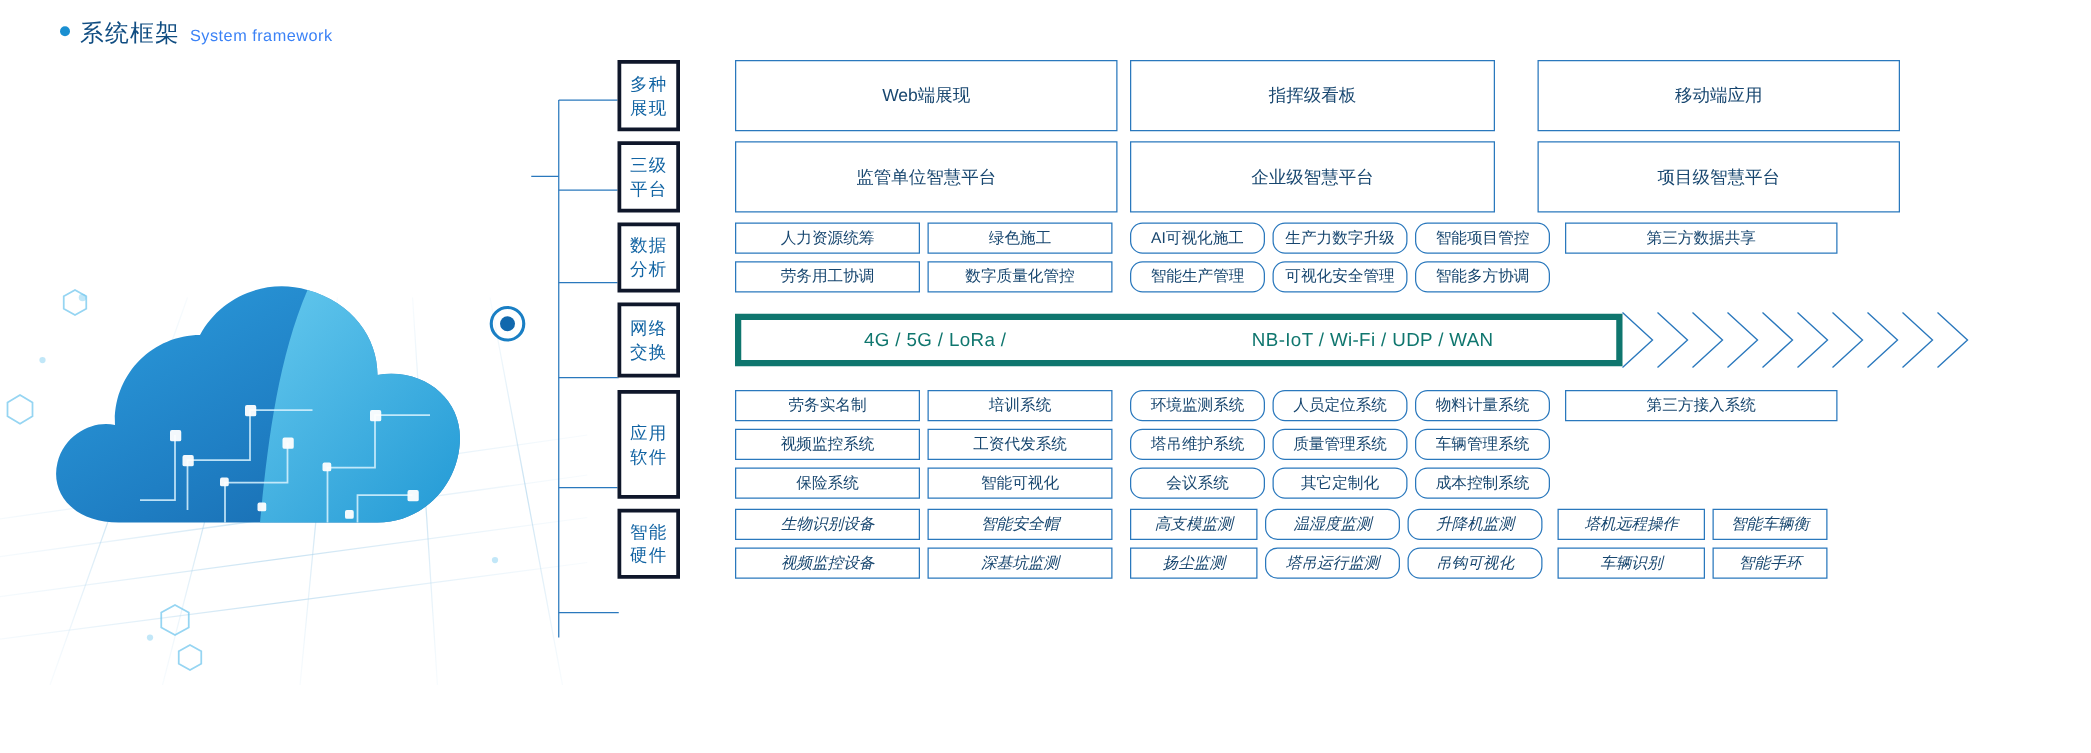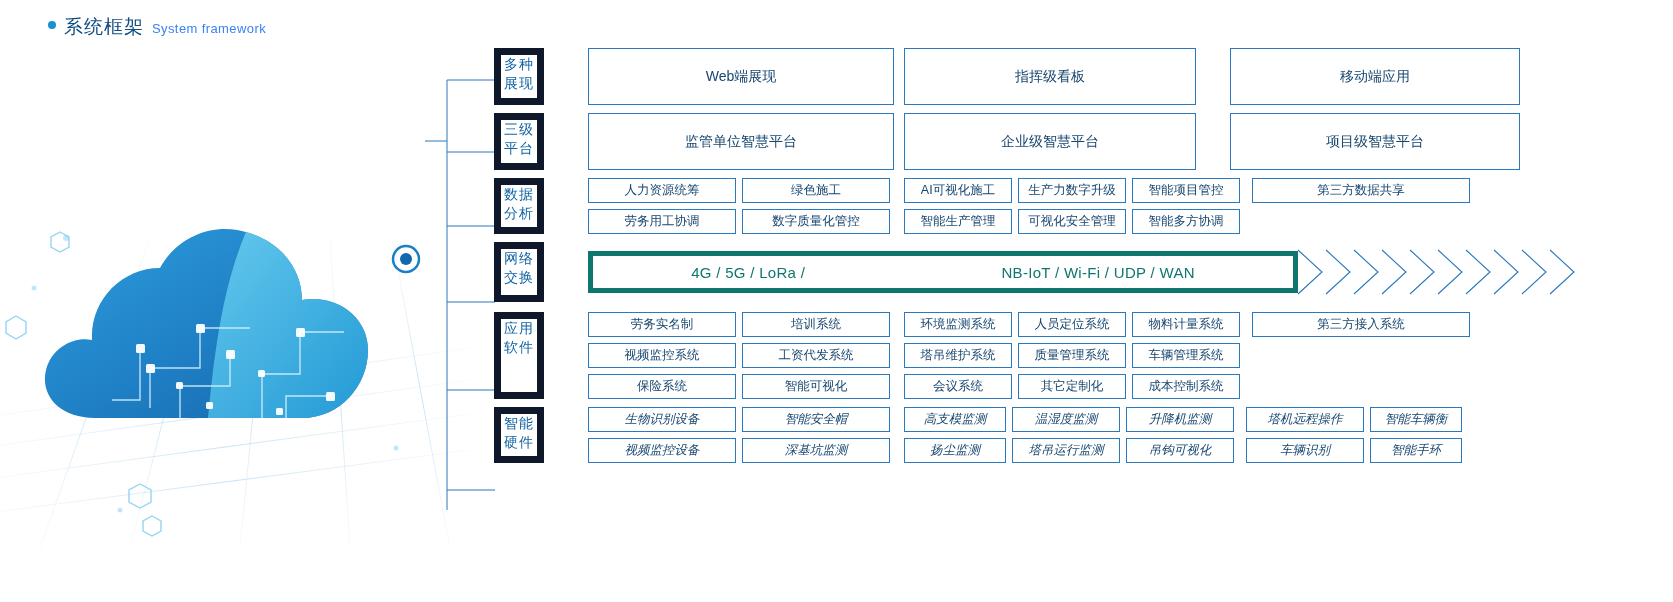--- a/index.html
+++ b/index.html
@@ -74,24 +74,25 @@
   }
 
   .row {
     display: flex;
     align-items: stretch;
     margin-bottom: 8px;
   }
   .row-label {
     width: 50px;
     min-width: 50px;
-    border: 7px solid #0f172a;
+    border: 3px solid #0f172a;
     display: flex;
     flex-direction: column;
     align-items: center;
+    justify-content: center;
     font-size: 14px;
     line-height: 19px;
     color: #1264a3;
     letter-spacing: 1px;
     box-sizing: border-box;
     background: #fff;
   }
   .row-body {
     flex: 1;
     margin-left: 4px;
@@ -124,21 +125,21 @@
   .row-wide .box { height: 57px; font-size: 14px; }
   .w-a { width: 306px; }
   .w-b { width: 292px; }
   .w-c { width: 290px; margin-left: 24px; }
   .wide-gap { gap: 10px; }
 
   
   .r3-col { display: flex; flex-direction: column; gap: 6px; }
   .r3 .box { height: 25px; font-size: 12.5px; }
   .b-148 { width: 148px; }
-  .b-108 { width: 108px; }
+  .b-108 { width: 108px; border-radius: 10px; }
   .third-party-data {
     width: 218px;
     height: 56px;
     font-size: 13.5px;
   }
 
   
   .net-wrap { display: flex; align-items: center; }
   .net-box {
     width: 710px;

